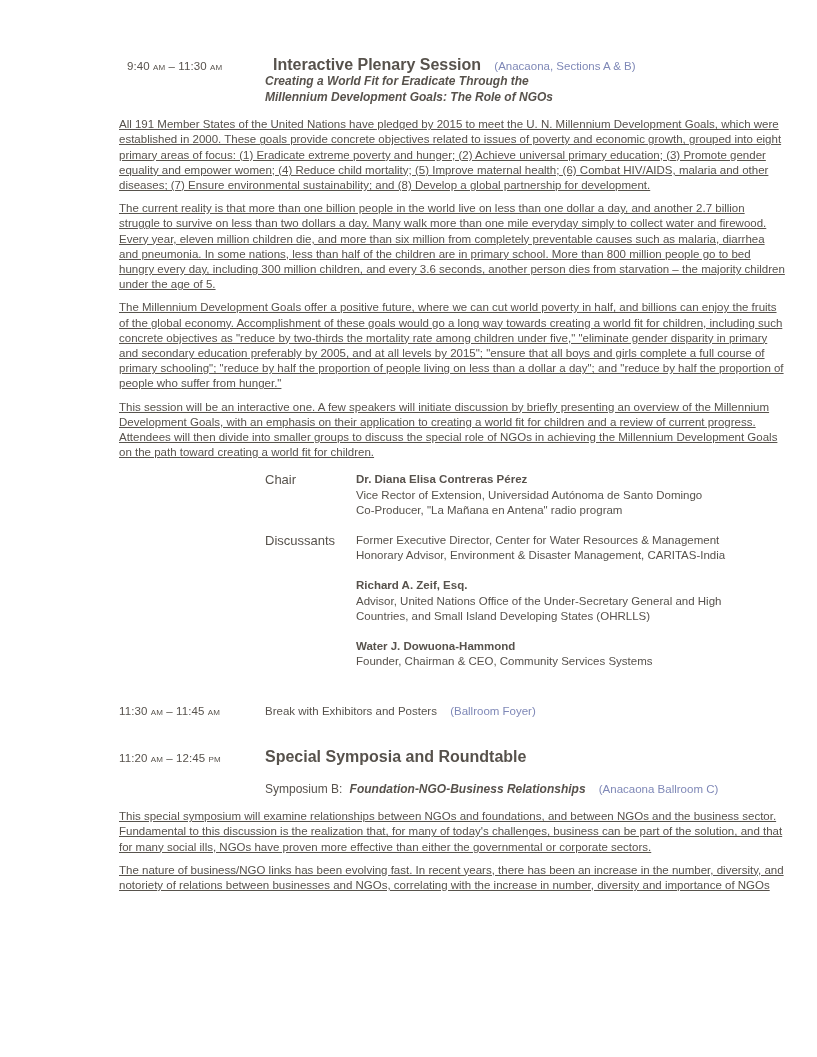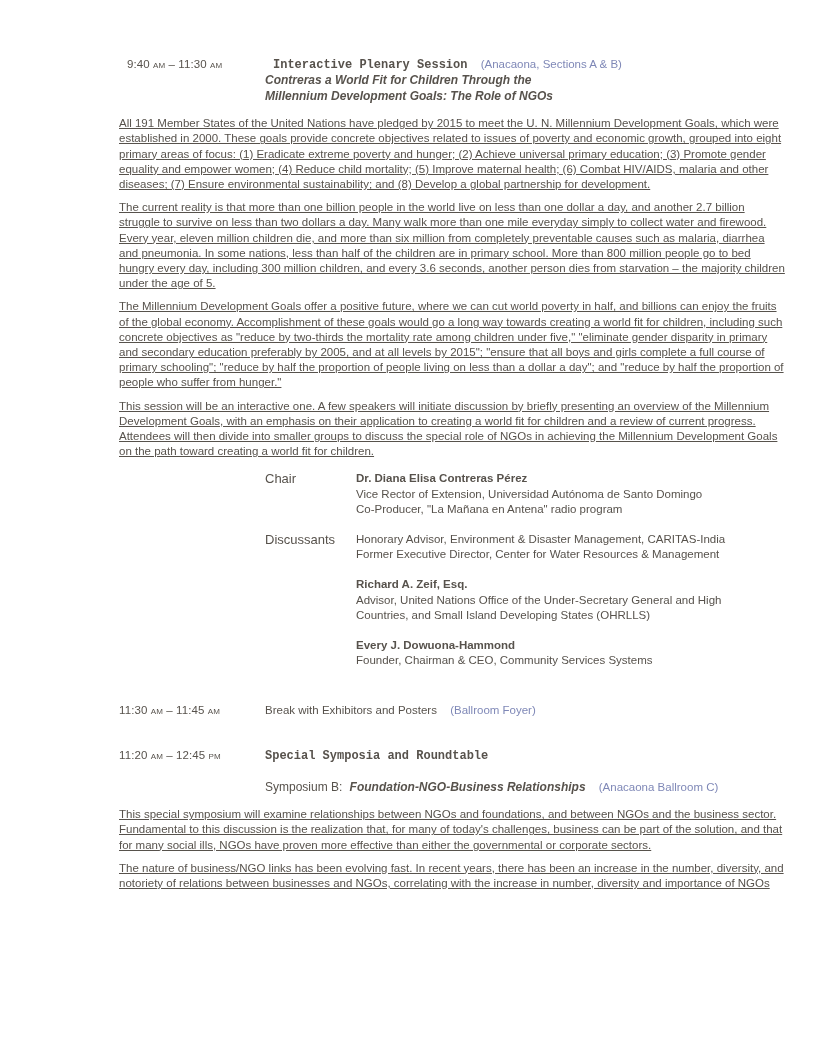--- a/index.html
+++ b/index.html
@@ -16,21 +16,21 @@
   .content { position:absolute; left:119px; top:57px; width:666px; }
   .session-row { display:flex; align-items:baseline; }
   .time-col {
     flex:0 0 146px; width:146px;
     font-variant:small-caps;
     letter-spacing:0.1px;
     white-space:nowrap;
   }
   .time-indent { padding-left:8px; }
   .session-main { flex:1 1 auto; }
-  .session-title { font-weight:bold; font-size:12px;font-family:Liberation Mono, monospace; }
+  .session-title { font-weight:bold; font-size:16px; }
   .session-title-plain { font-size:11.5px; }
   .loc { color:#7f88b7; margin-left:10px; font-size:11.5px; font-weight:normal; font-style:normal; }
   .subtitle { font-weight:bold; font-style:italic; font-size:12px; line-height:15.5px; margin-left:146px; }
   .para { margin:0 0 8px 0; text-align:left;text-decoration:underline; }
   .para-block { margin-top:12px; }
   .people { margin-left:146px; margin-top:12px; }
   .person-row { display:flex; }
   .person-label { flex:0 0 91px; width:91px; font-size:13px; }
   .person-main {}
   .person-name { font-weight:bold; }
@@ -59,21 +59,21 @@
 <div class="page">
   <div class="content">
 
     <div class="session-row">
       <div class="time-col time-indent">9:40 am  –  11:30 am</div>
       <div class="session-main">
         <span class="session-title">Interactive Plenary Session</span>
         <span class="loc">(Anacaona, Sections A &amp; B)</span>
       </div>
     </div>
-    <div class="subtitle">Contreras a World Fit for Children Through the</div>
+    <div class="subtitle">Creating a World Fit for Eradicate Through the</div>
     <div class="subtitle">Millennium Development Goals: The Role of NGOs</div>
 
     <div class="para-block">
       <p class="para">All 191 Member States of the United Nations have pledged by 2015 to meet the U. N. Millennium Development Goals, which were established in 2000. These goals provide concrete objectives related to issues of poverty and economic growth, grouped into eight primary areas of focus: (1) Eradicate extreme poverty and hunger; (2) Achieve universal primary education; (3) Promote gender equality and empower women; (4) Reduce child mortality; (5) Improve maternal health; (6) Combat HIV/AIDS, malaria and other diseases; (7) Ensure environmental sustainability; and (8) Develop a global partnership for development.</p>
       <p class="para">The current reality is that more than one billion people in the world live on less than one dollar a day, and another 2.7 billion struggle to survive on less than two dollars a day. Many walk more than one mile everyday simply to collect water and firewood. Every year, eleven million children die, and more than six million from completely preventable causes such as malaria, diarrhea and pneumonia. In some nations, less than half of the children are in primary school. More than 800 million people go to bed hungry every day, including 300 million children, and every 3.6 seconds, another person dies from starvation – the majority children under the age of 5.</p>
       <p class="para">The Millennium Development Goals offer a positive future, where we can cut world poverty in half, and billions can enjoy the fruits of the global economy. Accomplishment of these goals would go a long way towards creating a world fit for children, including such concrete objectives as "reduce by two-thirds the mortality rate among children under five," "eliminate gender disparity in primary and secondary education preferably by 2005, and at all levels by 2015"; "ensure that all boys and girls complete a full course of primary schooling"; "reduce by half the proportion of people living on less than a dollar a day"; and "reduce by half the proportion of people who suffer from hunger."</p>
       <p class="para">This session will be an interactive one. A few speakers will initiate discussion by briefly presenting an overview of the Millennium Development Goals, with an emphasis on their application to creating a world fit for children and a review of current progress. Attendees will then divide into smaller groups to discuss the special role of NGOs in achieving the Millennium Development Goals on the path toward creating a world fit for children.</p>
     </div>
 
     <div class="people">
@@ -82,38 +82,38 @@
         <div class="person-main">
           <div class="person-name">Dr. Diana Elisa Contreras Pérez</div>
           <div class="person-role">Vice Rector of Extension, Universidad Autónoma de Santo Domingo</div>
           <div class="person-role">Co-Producer, "La Mañana en Antena" radio program</div>
         </div>
       </div>
       <div class="person-gap"></div>
       <div class="person-row">
         <div class="person-label">Discussants</div>
         <div class="person-main">
+          <div class="person-role">Former Executive Director, Center for Water Resources &amp; Management</div>
           <div class="person-role">Honorary Advisor, Environment &amp; Disaster Management, CARITAS-India</div>
-          <div class="person-role">Former Executive Director, Center for Water Resources &amp; Management</div>
         </div>
       </div>
       <div class="person-gap"></div>
       <div class="person-row">
         <div class="person-label"></div>
         <div class="person-main">
           <div class="person-name">Richard A. Zeif, Esq.</div>
           <div class="person-role">Advisor, United Nations Office of the Under-Secretary General and High</div>
           <div class="person-role">Countries, and Small Island Developing States (OHRLLS)</div>
         </div>
       </div>
       <div class="person-gap"></div>
       <div class="person-row">
         <div class="person-label"></div>
         <div class="person-main">
-          <div class="person-name">Every J. Dowuona-Hammond</div>
+          <div class="person-name">Water J. Dowuona-Hammond</div>
           <div class="person-role">Founder, Chairman &amp; CEO, Community Services Systems</div>
         </div>
       </div>
     </div>
 
     <div class="big-gap"></div>
 
     <div class="session-row">
       <div class="time-col">11:30 am  –  11:45 am</div>
       <div class="session-main">

